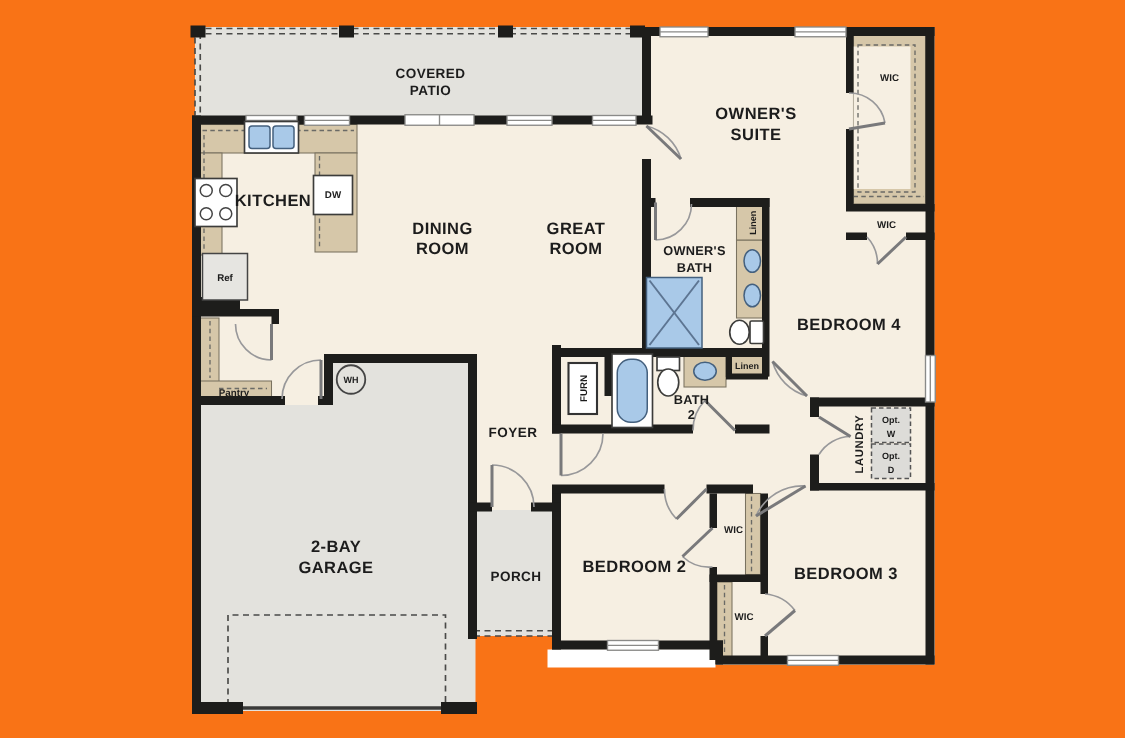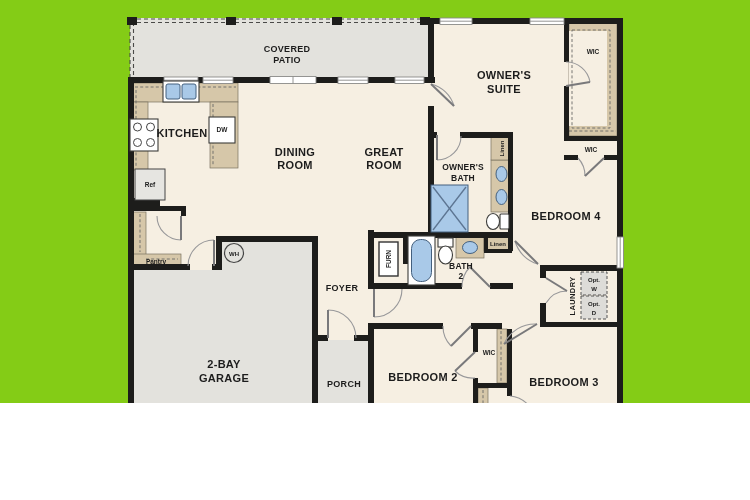--- a/index.html
+++ b/index.html
@@ -1,16 +1,16 @@
 <!DOCTYPE html>
 <html style="--wall: #1d1d1b; --floor: #f6efe2; --outdoor: #e3e2dd; --casework: #d6c7a9; --fixture_blue: #a9c9e8; --door_swing: #98989a; --label_text: #1c1c1c; --opt_box: #dddcd8;"><head>
 <meta charset="utf-8">
 <style>
   html,body{margin:0;padding:0;background:#fff;}
-  #stage{position:relative;width:750px;height:403px;background:#84cc16;overflow:hidden;
+  #stage{position:relative;width:750px;height:492px;background:#f97316;overflow:hidden;
          font-family:"Liberation Sans",sans-serif;}
   svg{display:block;}
   .floor{fill:var(--floor,#f6efe2);}
   .out{fill:var(--outdoor,#e3e2dd);}
   .case{fill:var(--casework,#d6c7a9);stroke:#7a7260;stroke-width:.7;}
   .wall{fill:var(--wall,#1d1d1b);}
   .win{fill:#fff;stroke:#8a8a88;stroke-width:.9;}
   .winline{stroke:#8a8a88;stroke-width:.9;}
   .dash{stroke:#4a4a48;stroke-width:1.1;stroke-dasharray:4 3;fill:none;}
   .dashlite{stroke:#6a6a66;stroke-width:.9;stroke-dasharray:3 2.2;fill:none;}

